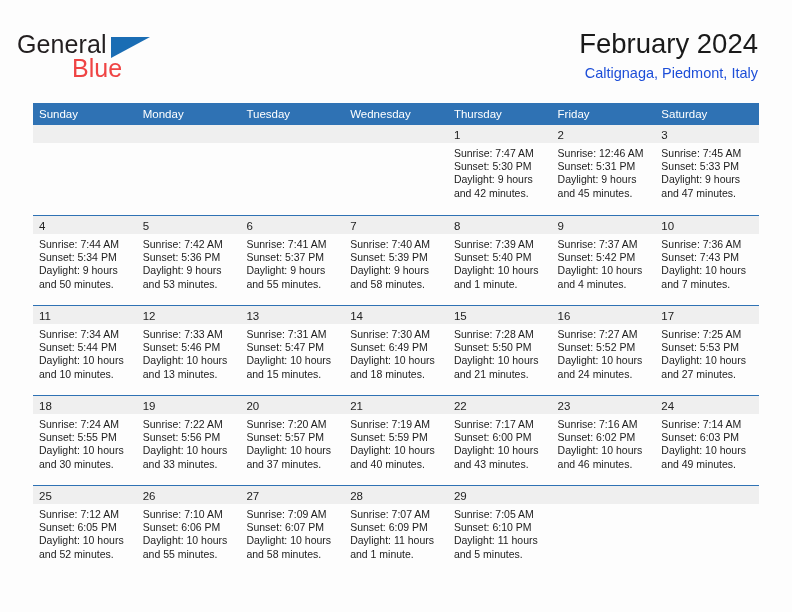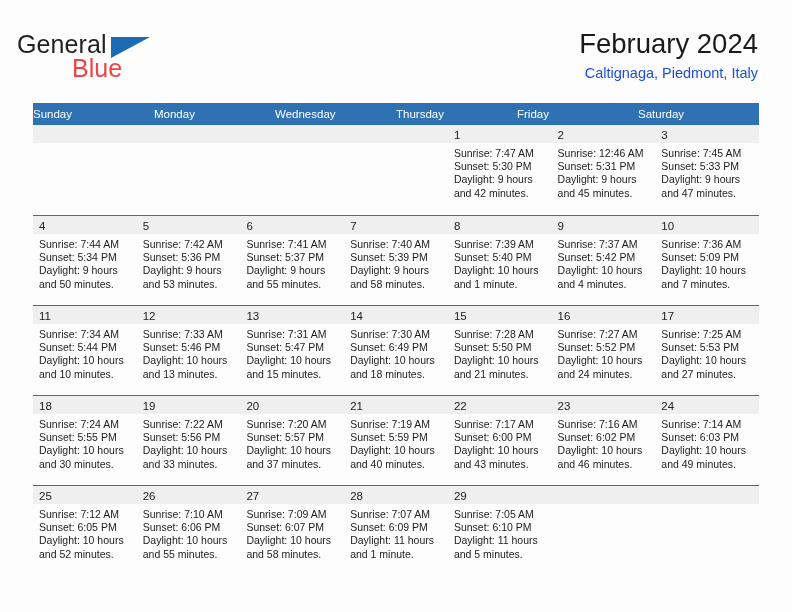--- a/index.html
+++ b/index.html
@@ -96,20 +96,21 @@
   .weekhead {
     display: flex;
     background: #2f72b4;
     height: 22px;
   }
   .weekhead .wh {
     flex: 1 1 0;
     color: #ffffff;
     font-size: 11.5px;
     line-height: 22px;
+    padding-left: 6px;
     box-sizing: border-box;
     white-space: nowrap;
     overflow: hidden;
   }
 
   .week {
     display: flex;
     height: 90px;
     border-top: 1.6px solid #2f72b4;
     box-sizing: border-box;
@@ -167,20 +168,21 @@
       <div class="cal-title">February 2024</div>
       <div class="cal-location">Caltignaga, Piedmont, Italy</div>
     </div>
 
   </div>
 
   <div class="calendar">
     <div class="weekhead" id="weekhead">
         <div class="wh">Sunday</div>
         <div class="wh">Monday</div>
+        <div class="wh">Tuesday</div>
         <div class="wh">Wednesday</div>
         <div class="wh">Thursday</div>
         <div class="wh">Friday</div>
         <div class="wh">Saturday</div>
       </div>
     <div id="weeks-container">
         <div class="week first">
           <div class="cell empty">
             <div class="daynum-band"></div>
           </div>
@@ -273,21 +275,21 @@
               <div class="ln">Sunrise: 7:37 AM</div>
               <div class="ln">Sunset: 5:42 PM</div>
               <div class="ln">Daylight: 10 hours</div>
               <div class="ln">and 4 minutes.</div>
             </div>
           </div>
           <div class="cell">
             <div class="daynum-band"><span class="daynum">10</span></div>
             <div class="cell-body">
               <div class="ln">Sunrise: 7:36 AM</div>
-              <div class="ln">Sunset: 5:09 PM</div>
+              <div class="ln">Sunset: 7:43 PM</div>
               <div class="ln">Daylight: 10 hours</div>
               <div class="ln">and 7 minutes.</div>
             </div>
           </div>
         </div>
         <div class="week">
           <div class="cell">
             <div class="daynum-band"><span class="daynum">11</span></div>
             <div class="cell-body">
               <div class="ln">Sunrise: 7:34 AM</div>

